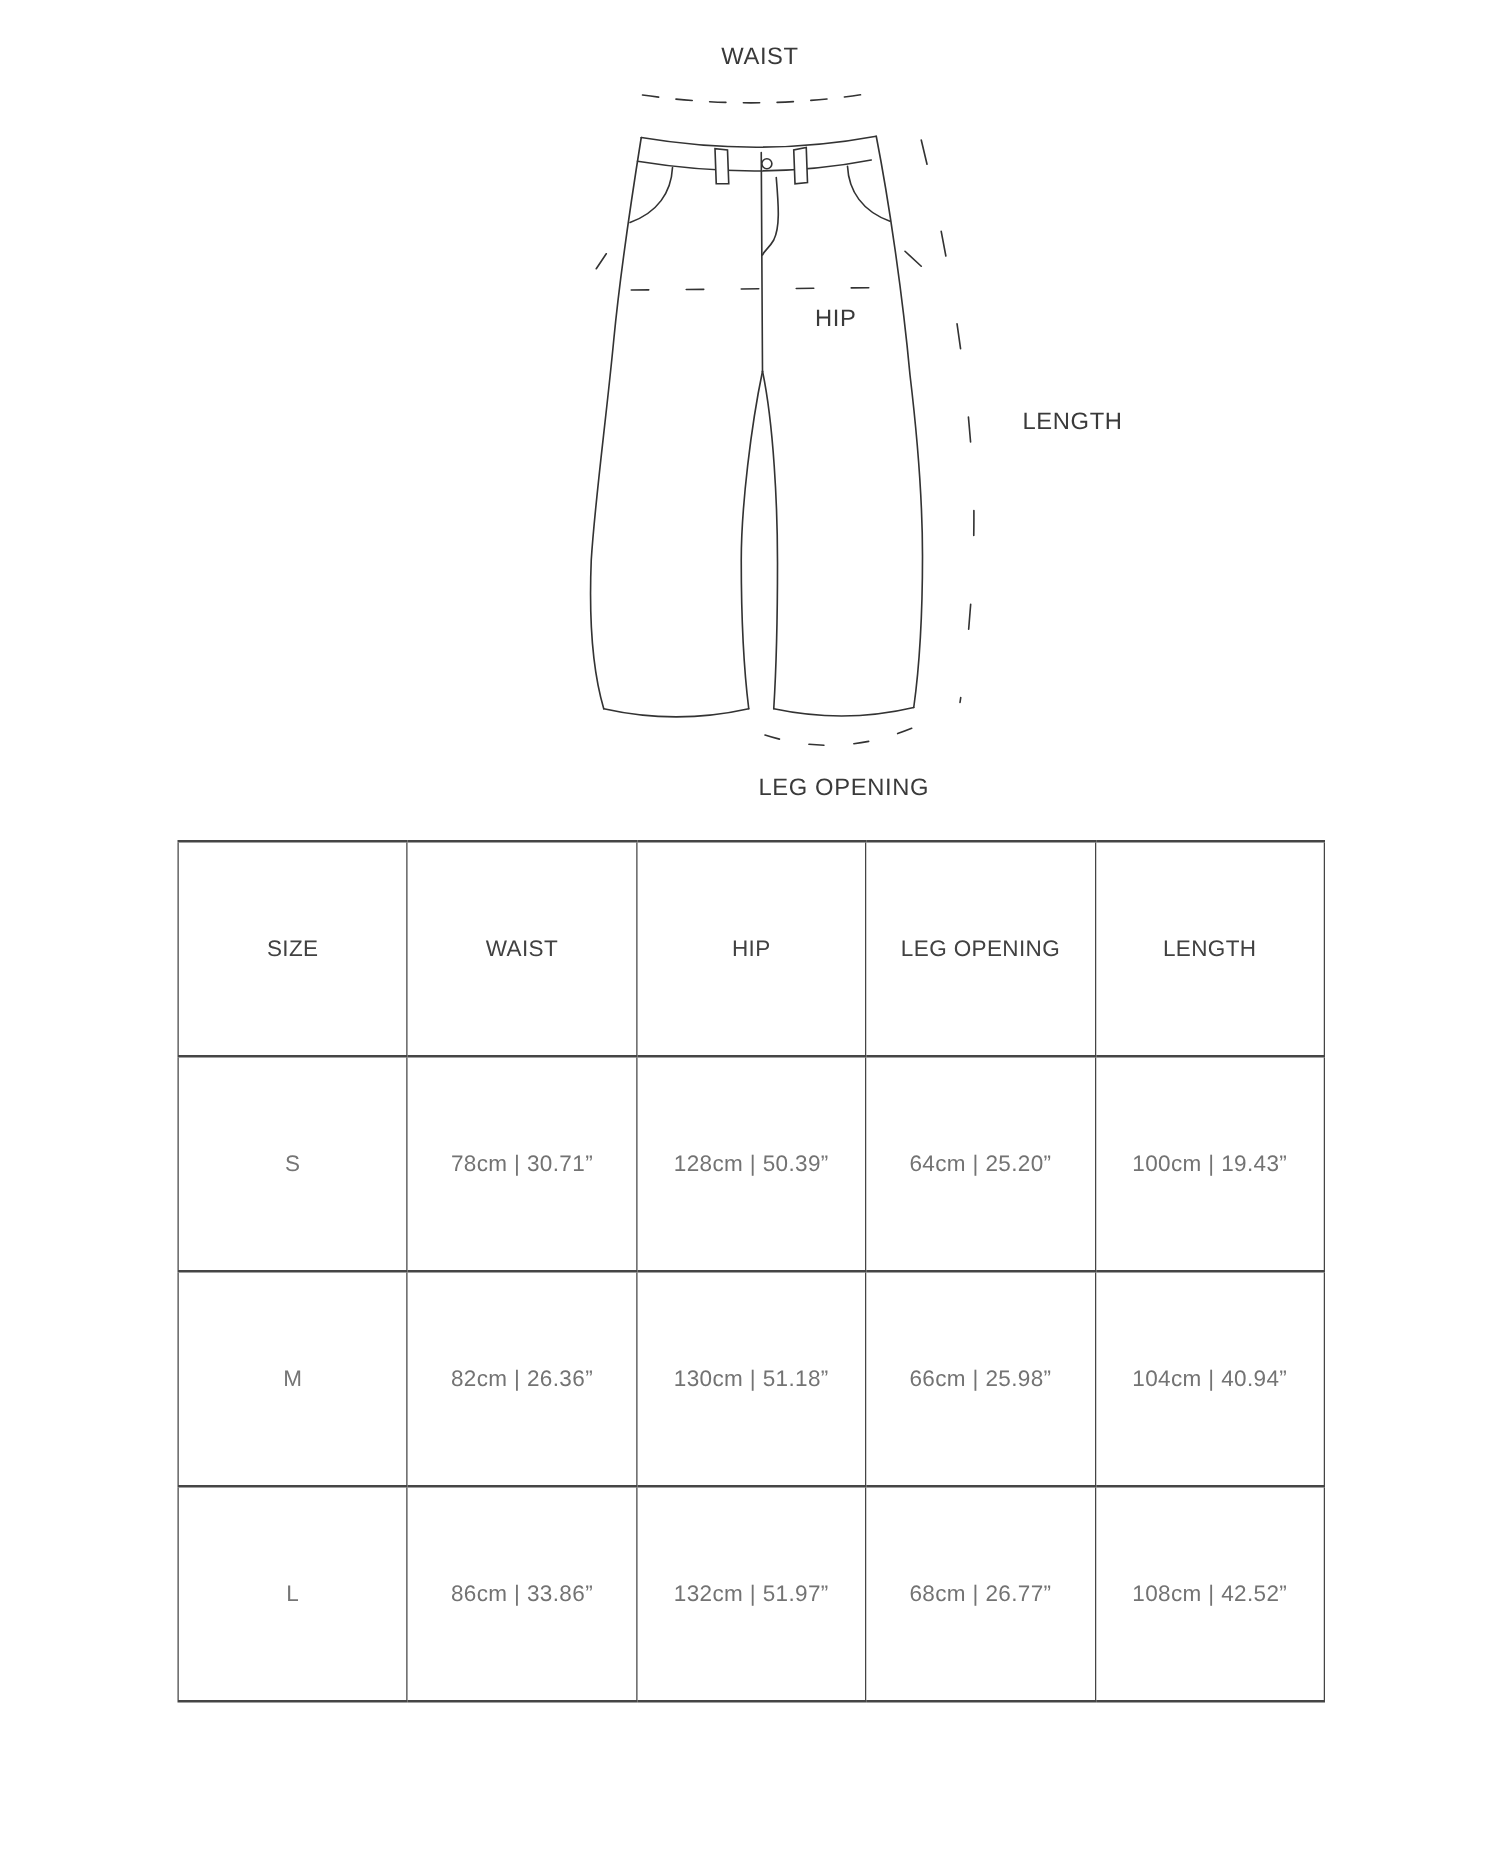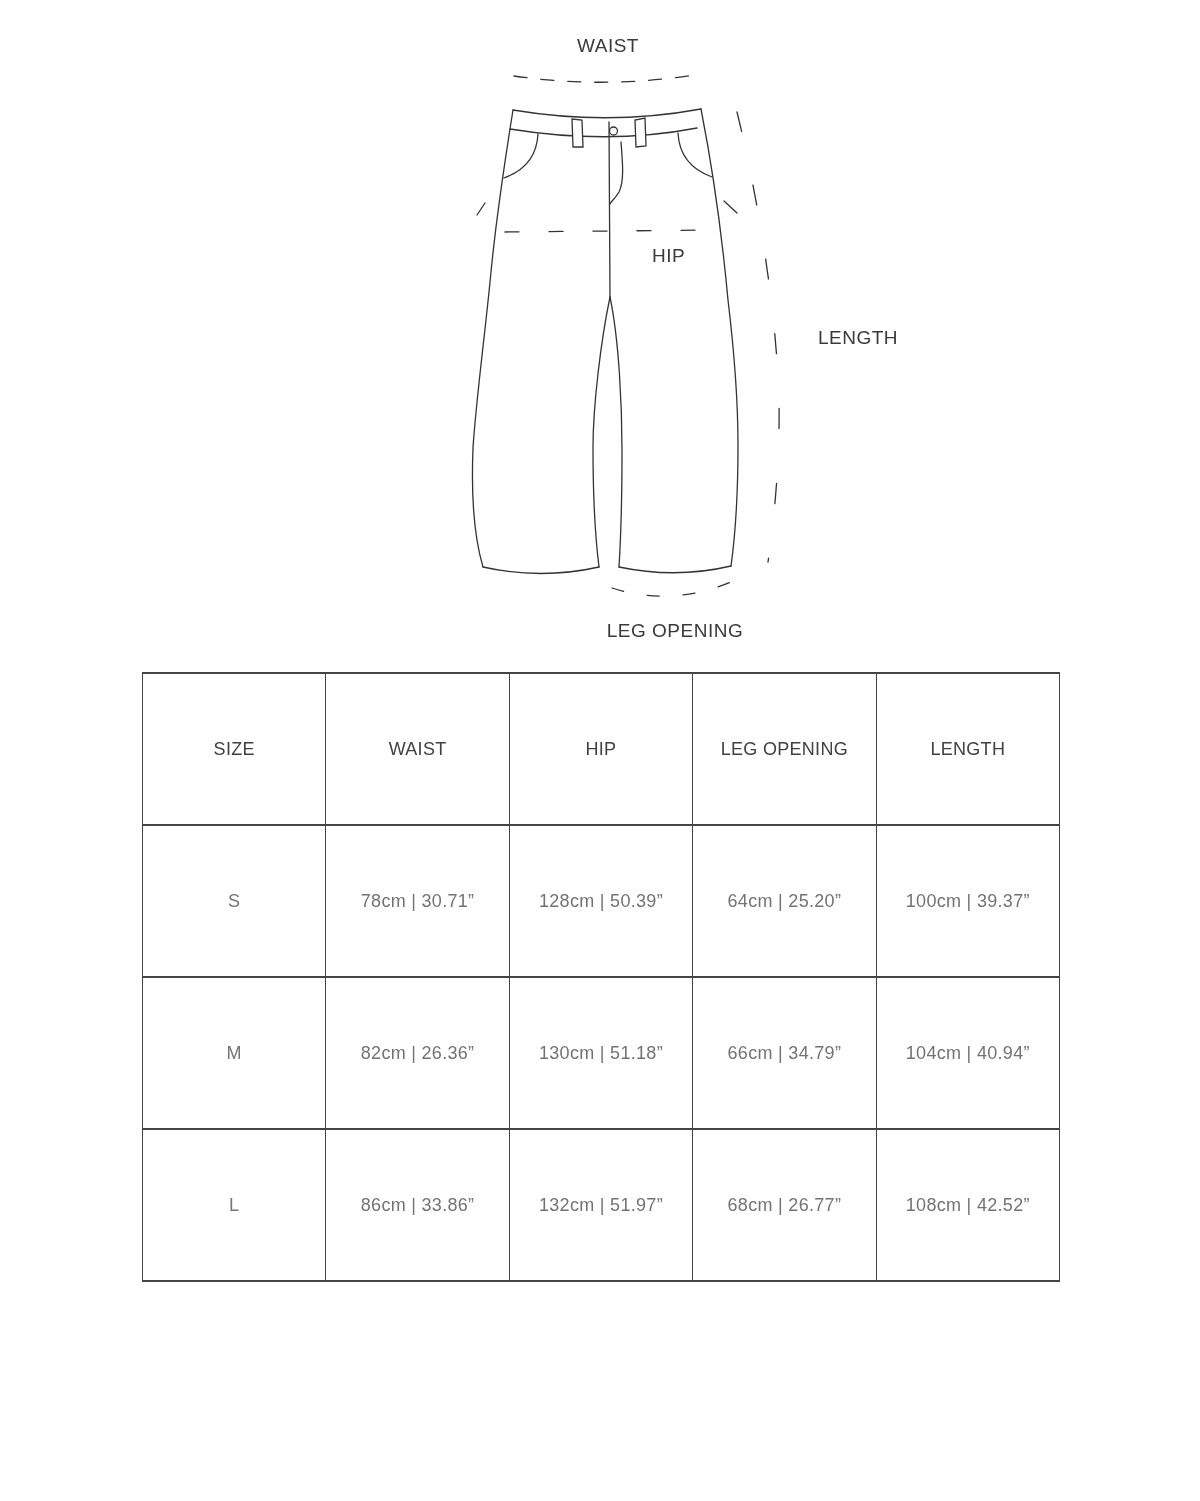--- a/index.html
+++ b/index.html
@@ -40,21 +40,21 @@
     border-collapse: collapse;
     table-layout: fixed;
     background: #ffffff;
   }
   .size-table th,
   .size-table td {
     border: 1px solid #454545;
     border-top-width: 2px;
     border-bottom-width: 2px;
     height: 150px;
-    padding: 0;
+    padding: 10px;
     text-align: center;
     vertical-align: middle;
     font-size: 18px;
     font-weight: 400;
     letter-spacing: 0.3px;
   }
   .size-table th { color: #414141; }
   .size-table td { color: #737373; }
   .size-table td.size-col { color: #757575; }
 </style>
@@ -108,27 +108,27 @@
         <th>LEG OPENING</th>
         <th>LENGTH</th>
       </tr>
     </thead>
     <tbody>
       <tr>
         <td class="size-col">S</td>
         <td>78cm | 30.71”</td>
         <td>128cm | 50.39”</td>
         <td>64cm | 25.20”</td>
-        <td>100cm | 39.37”</td>
+        <td>100cm | 19.43”</td>
       </tr>
       <tr>
         <td class="size-col">M</td>
         <td>82cm | 26.36”</td>
         <td>130cm | 51.18”</td>
-        <td>66cm | 34.79”</td>
+        <td>66cm | 25.98”</td>
         <td>104cm | 40.94”</td>
       </tr>
       <tr>
         <td class="size-col">L</td>
         <td>86cm | 33.86”</td>
         <td>132cm | 51.97”</td>
         <td>68cm | 26.77”</td>
         <td>108cm | 42.52”</td>
       </tr>
     </tbody>

